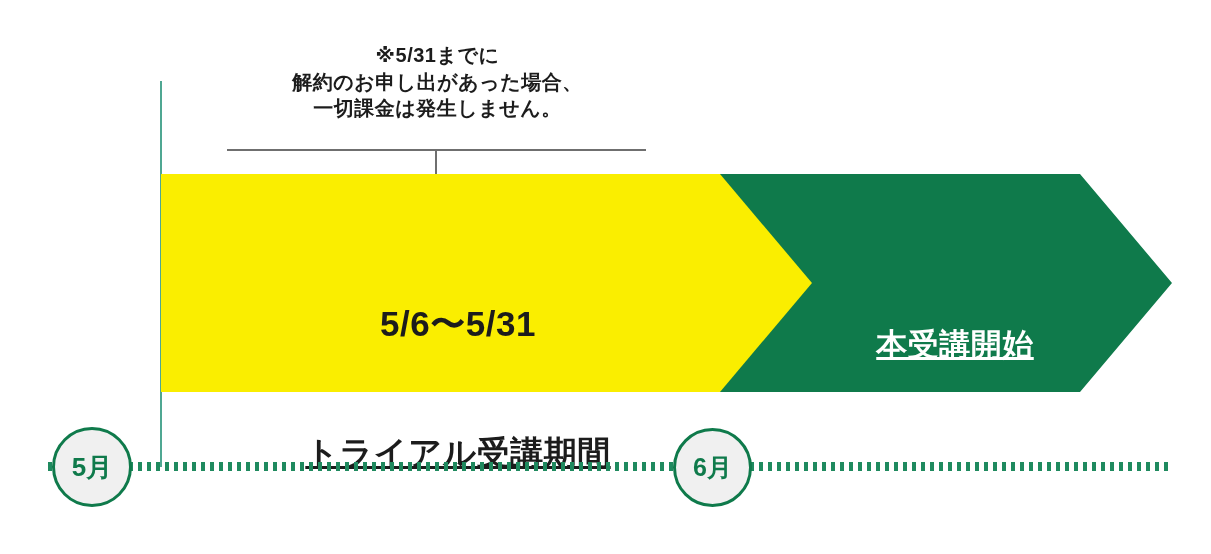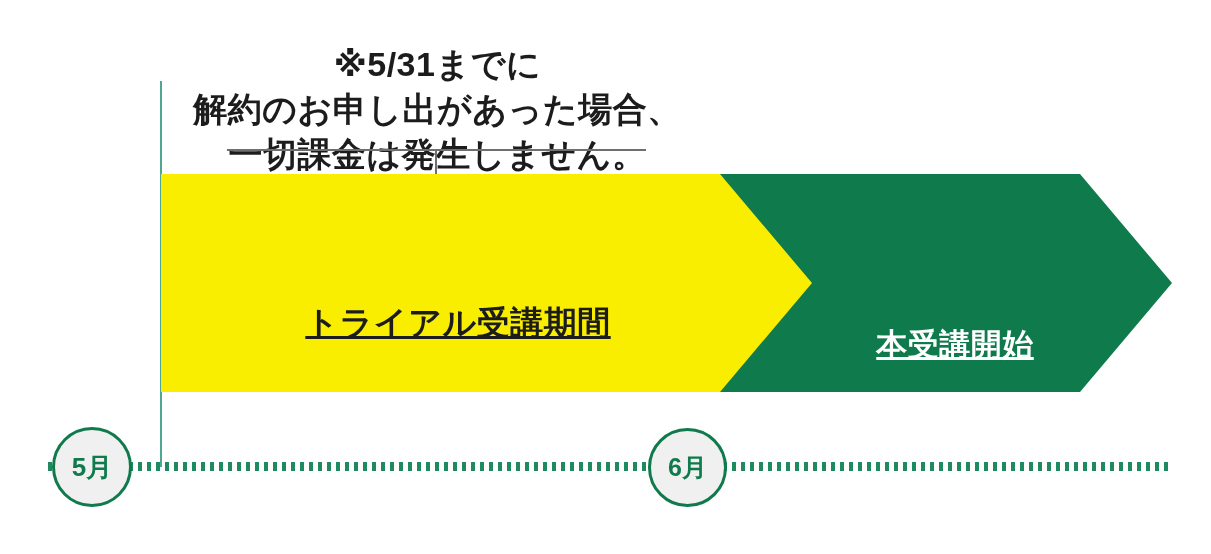--- a/index.html
+++ b/index.html
@@ -24,21 +24,21 @@
     height: 554px;
   }
 
   
   .callout-text {
     position: absolute;
     left: 190px;
     top: 42px;
     width: 495px;
     text-align: center;
-    font-size: 34px;
+    font-size: 20px;
     font-weight: 700;
     line-height: 1.33;
     letter-spacing: 0.5px;
     color: #1c1c1c;
     white-space: pre;
   }
   .callout-rule {
     position: absolute;
     left: 227px;
     top: 149px;
@@ -151,21 +151,21 @@
     color: #0f7a4b;
   }
   .month-node.m5 {
     left: 52px;
     top: 427px;
     width: 80px;
     height: 80px;
     font-size: 26px;
   }
   .month-node.m6 {
-    left: 648px;
+    left: 673px;
     top: 428px;
     width: 79px;
     height: 79px;
     font-size: 25px;
   }
 </style>
 </head>
 <body>
 
 <div id="stage">
@@ -178,20 +178,21 @@
   <div class="callout-dot"></div>
 
   <div class="month-guide"></div>
 
   <svg class="arrows-svg" viewBox="0 0 1211 554">
     <polygon points="715,174 1080,174 1172,283 1080,392 715,392 807,283" fill="#0f7a4b"></polygon>
     <polygon points="161,174 720,174 812,283 720,392 161,392" fill="#faee00"></polygon>
   </svg>
 
   <div class="arrow-label trial">
+    <span class="line-date">5/6〜5/31</span>
     <span class="line-main">トライアル受講期間</span>
     
   </div>
 
   <div class="arrow-label paid">
     <span>本受講開始</span>
     <span>月額5,500円</span>
   </div>
 
   <div class="timeline-dotted"></div>

